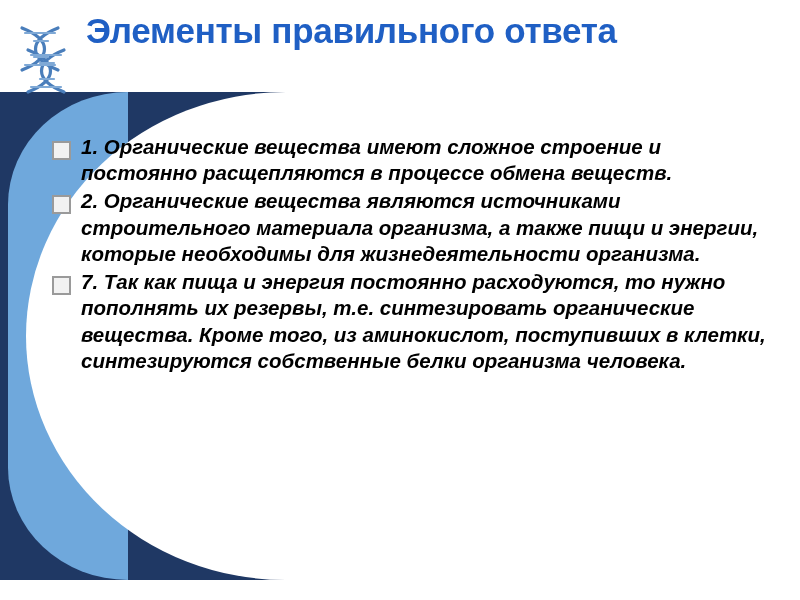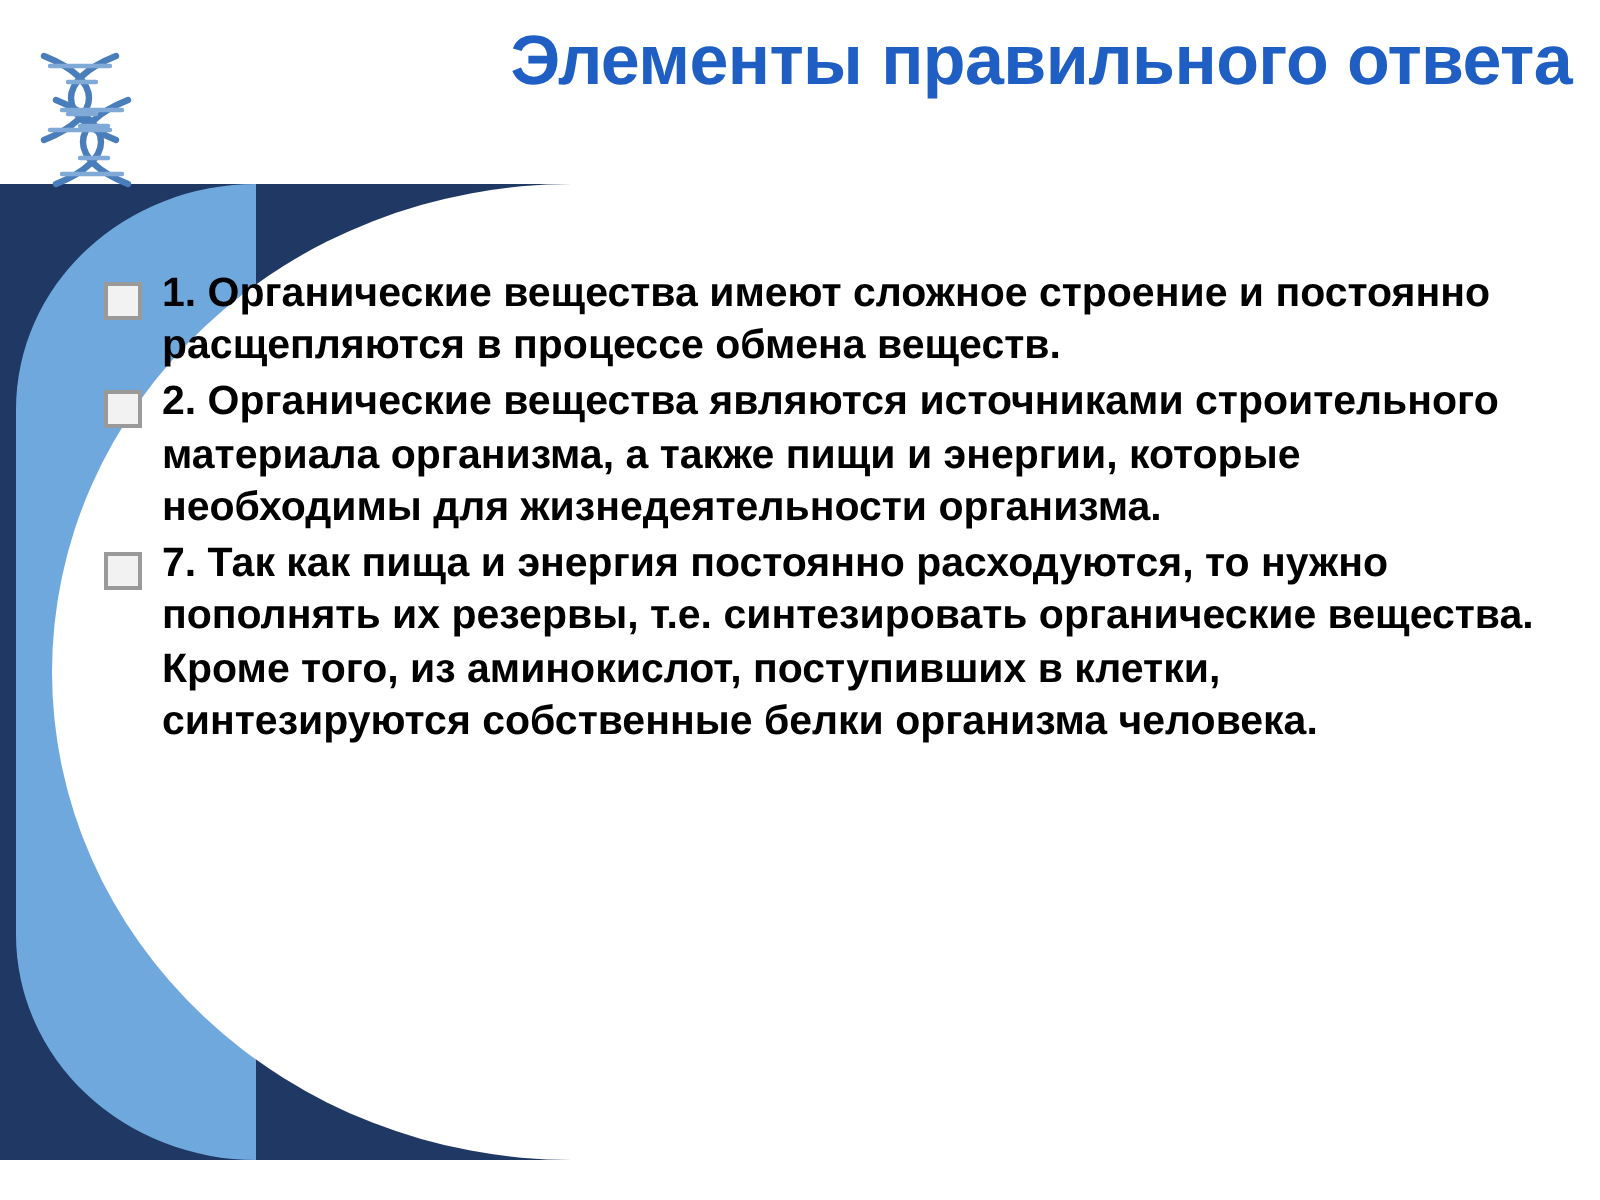--- a/index.html
+++ b/index.html
@@ -36,21 +36,20 @@
     left: 86px;
     top: 12px;
     width: 700px;
     font-size: 35px;
     font-weight: bold;
     color: #1F5FC4;
     letter-spacing: -0.3px;
     line-height: 1.1;
     z-index: 6;
     white-space: nowrap;
-    text-align: right;
   }
 
   
   .body-bg {
     position: absolute;
     left: 0;
     top: 92px;
     width: 800px;
     height: 508px;
     background: #1F3864;
@@ -122,20 +121,21 @@
     margin-right: 10px;
     margin-top: 7px;
   }
   .bullet-text {
     flex: 1 1 auto;
     font-size: 20.5px;
     font-weight: bold;
     color: #000000;
     line-height: 1.28;
     text-align: left;
+    font-style: italic;
   }
 </style>
 </head>
 <body>
 
 <div class="slide">
 
   <div class="body-bg"></div>
   <div class="accent-curve"></div>
   <div class="content-panel"></div>

